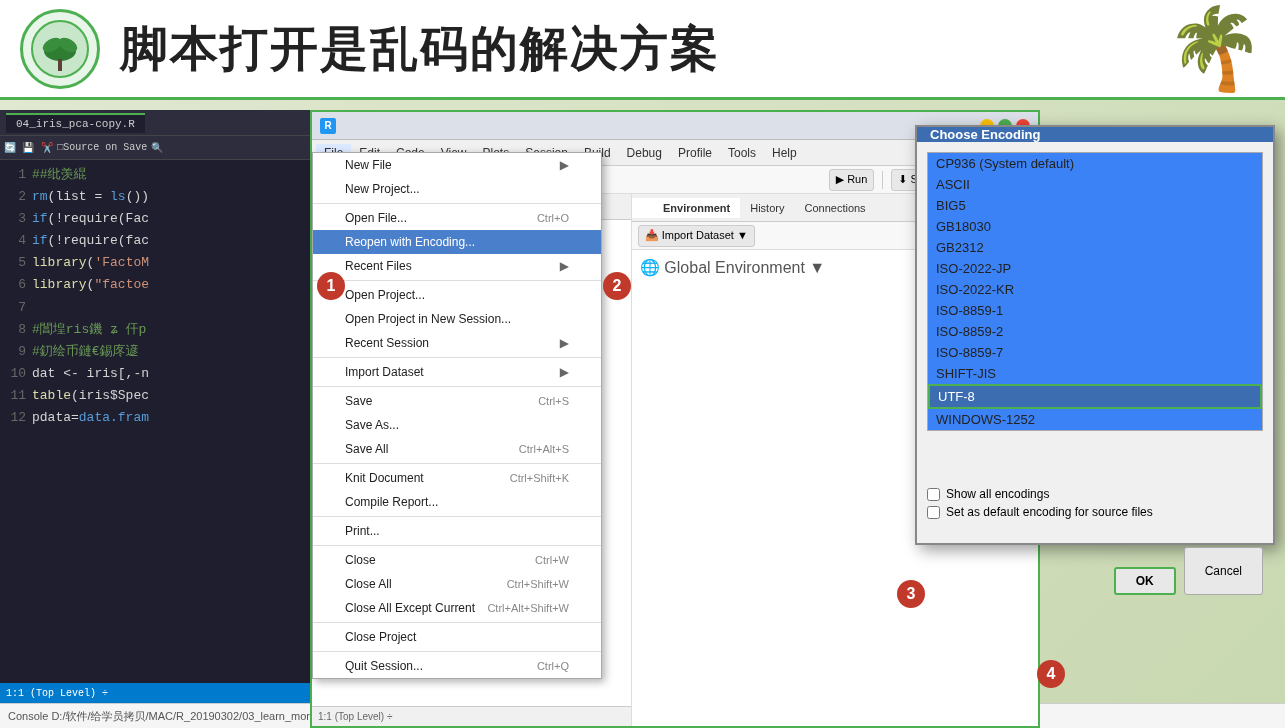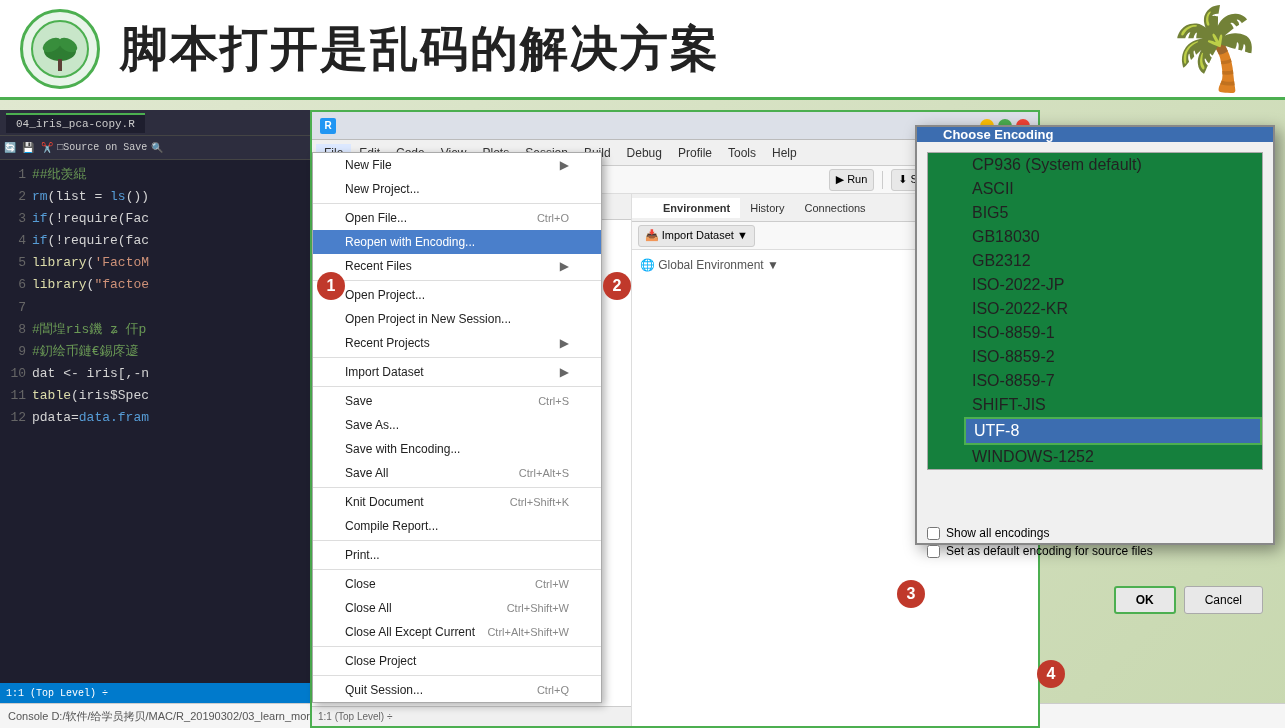--- a/index.html
+++ b/index.html
@@ -298,35 +298,34 @@
       flex-direction: column;
     }
     .dialog-title {
       height: 28px;
       background: #3c6db0;
       color: white;
       font-size: 13px;
       font-weight: bold;
       display: flex;
       align-items: center;
-      padding: 0 26px;
+      padding: 0 13px;
     }
     .dialog-content {
       flex: 1;
       padding: 10px;
       display: flex;
       flex-direction: column;
     }
     .encoding-list {
       flex: 1;
-      background: #15803d;
+      background: #3b82f6;
       border: 1px solid #aaa;
       overflow-y: auto;
-      font-size: 16px;
-      padding-left: 36px;
+      font-size: 13px;
     }
     .encoding-item {
       padding: 3px 8px;
       cursor: pointer;
       color: #222;
     }
     .encoding-item.selected {
       background: #3c6db0;
       color: white;
     }
@@ -351,20 +350,21 @@
       padding: 5px 20px;
       font-size: 12px;
       border: 1px solid #aaa;
       background: #e8e8e8;
       cursor: pointer;
       border-radius: 3px;
     }
     .dialog-btn.ok {
       border: 2px solid #4caf50;
       font-weight: bold;
+      margin-top: 20px;
     }
 
     
     .num-circle {
       position: absolute;
       width: 28px;
       height: 28px;
       border-radius: 50%;
       background: #c0392b;
       color: white;
@@ -612,21 +612,21 @@
           <div class="panel-tab active">Environment</div>
           <div class="panel-tab">History</div>
           <div class="panel-tab">Connections</div>
         </div>
         <div class="panel-toolbar">
           <div class="toolbar-btn">📥 Import Dataset ▼</div>
           <div style="flex:1"></div>
           <div class="toolbar-btn">⚙</div>
         </div>
         <div class="env-content">
-          <div style="font-size:12px;color:#555;">🌐 Global Environment ▼</div>
+          <div style="font-size:16px;color:#555;">🌐 Global Environment ▼</div>
         </div>
       </div>
     </div>
   </div>
 
   <div class="dropdown-menu">
     <div class="dropdown-item">
       <span>New File</span>
       <span class="arrow">▶</span>
     </div>
@@ -646,38 +646,35 @@
       <span class="arrow">▶</span>
     </div>
     <div class="dropdown-separator"></div>
     <div class="dropdown-item">
       <span>Open Project...</span>
     </div>
     <div class="dropdown-item">
       <span>Open Project in New Session...</span>
     </div>
     <div class="dropdown-item">
-      <span>Recent Projects</span>
+      <span>Recent Session</span>
       <span class="arrow">▶</span>
     </div>
     <div class="dropdown-separator"></div>
     <div class="dropdown-item">
       <span>Import Dataset</span>
       <span class="arrow">▶</span>
     </div>
     <div class="dropdown-separator"></div>
     <div class="dropdown-item">
       <span>Save</span>
       <span class="shortcut">Ctrl+S</span>
     </div>
     <div class="dropdown-item">
       <span>Save As...</span>
-    </div>
-    <div class="dropdown-item">
-      <span>Save with Encoding...</span>
     </div>
     <div class="dropdown-item">
       <span>Save All</span>
       <span class="shortcut">Ctrl+Alt+S</span>
     </div>
     <div class="dropdown-separator"></div>
     <div class="dropdown-item">
       <span>Knit Document</span>
       <span class="shortcut">Ctrl+Shift+K</span>
     </div>

